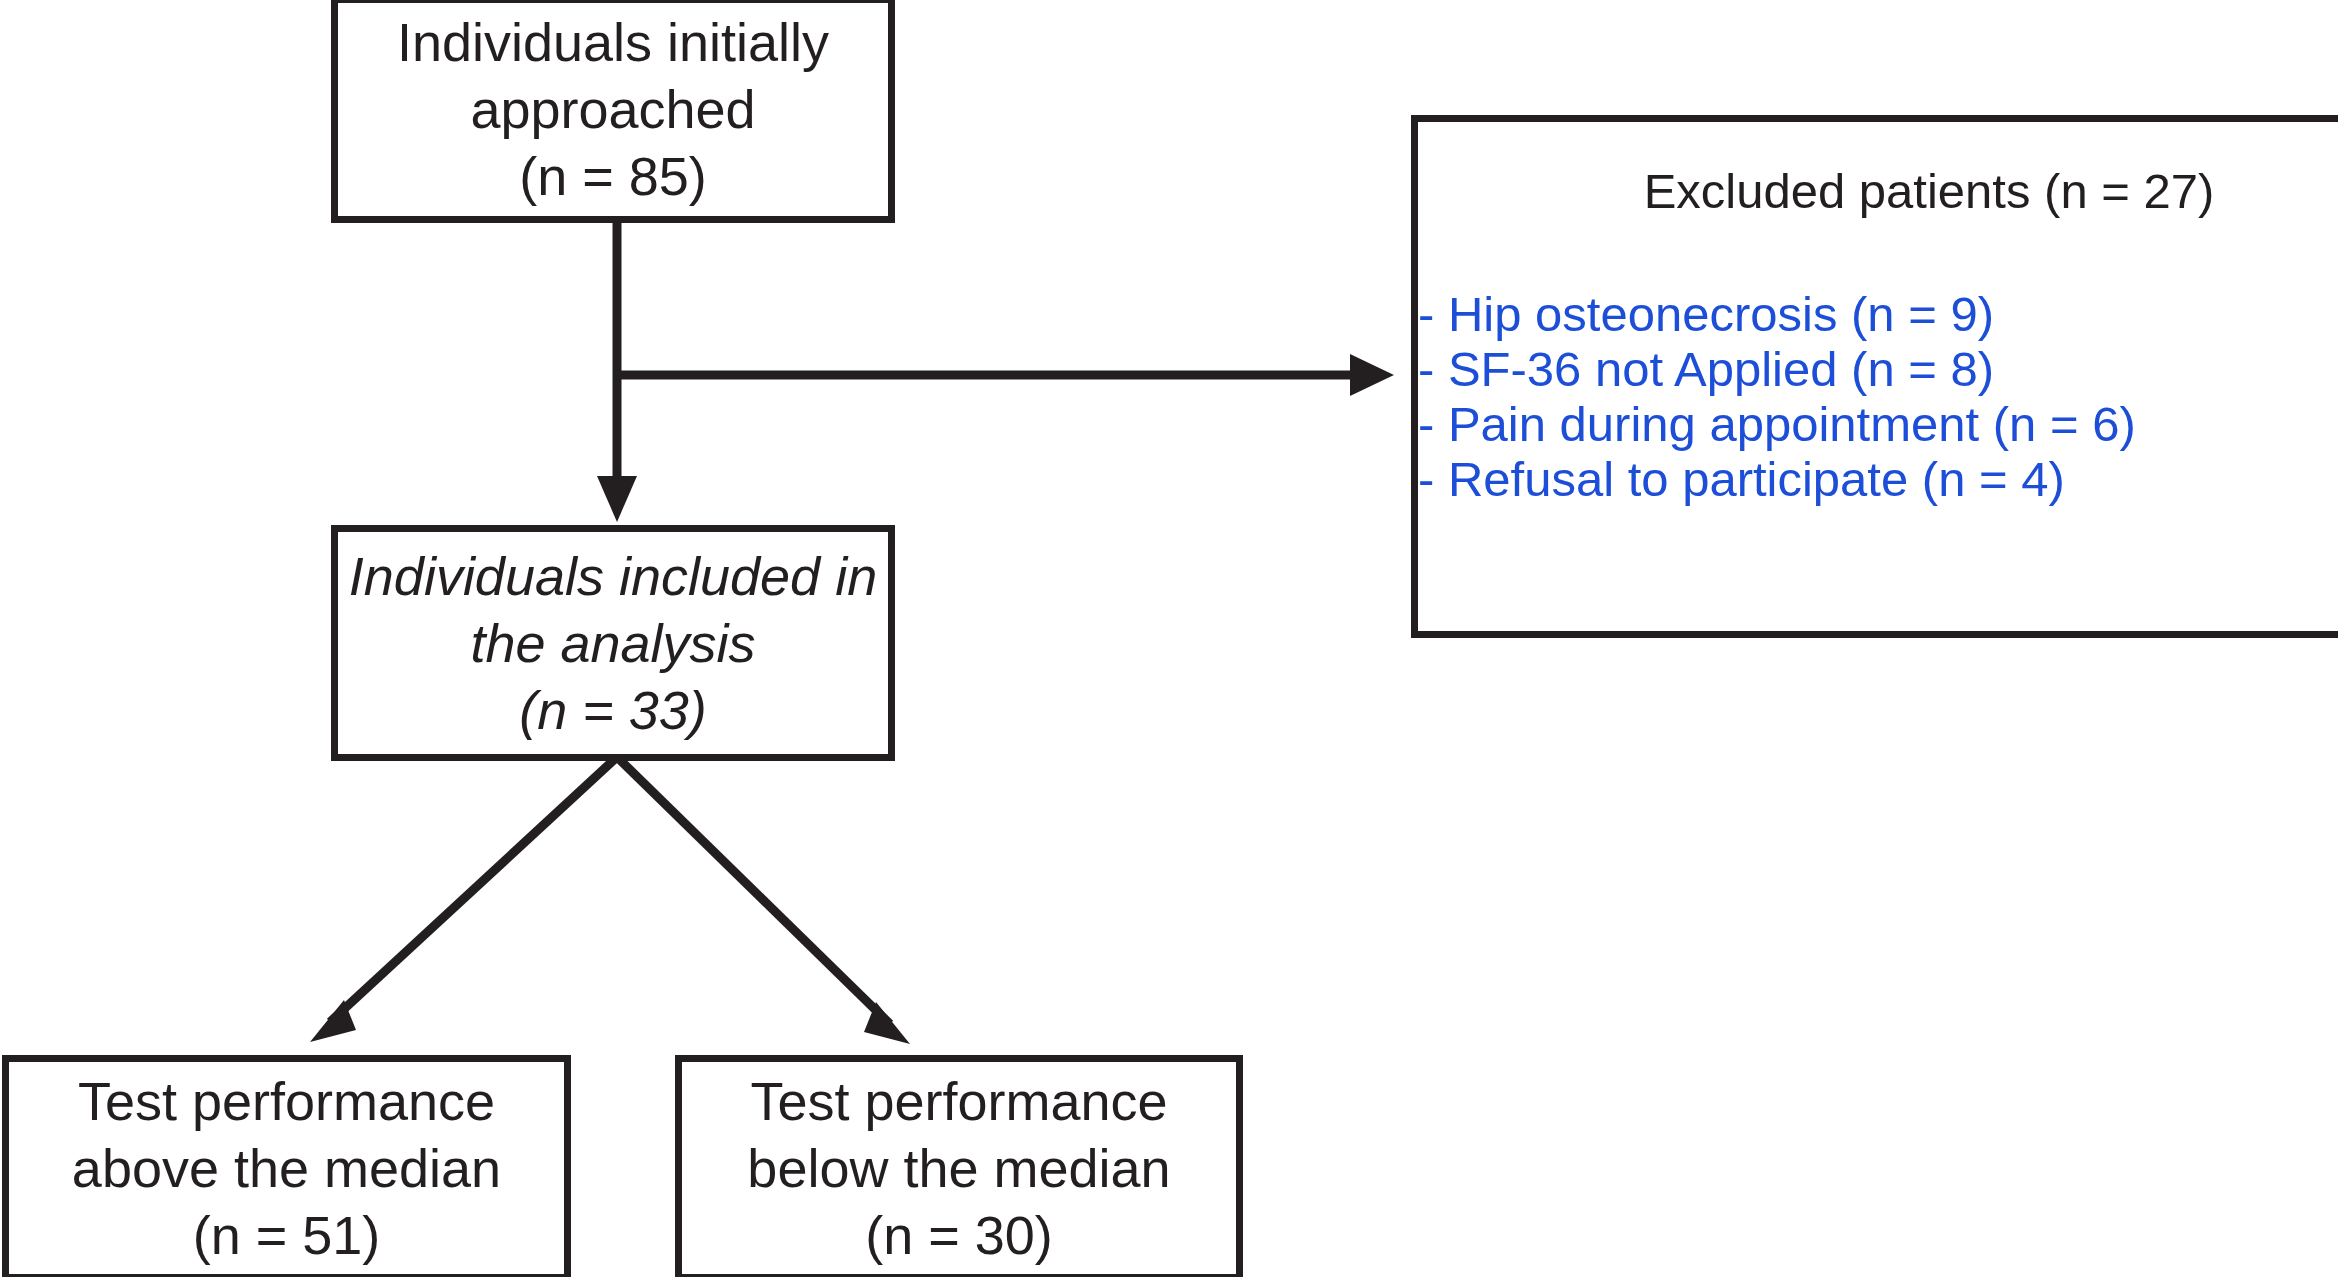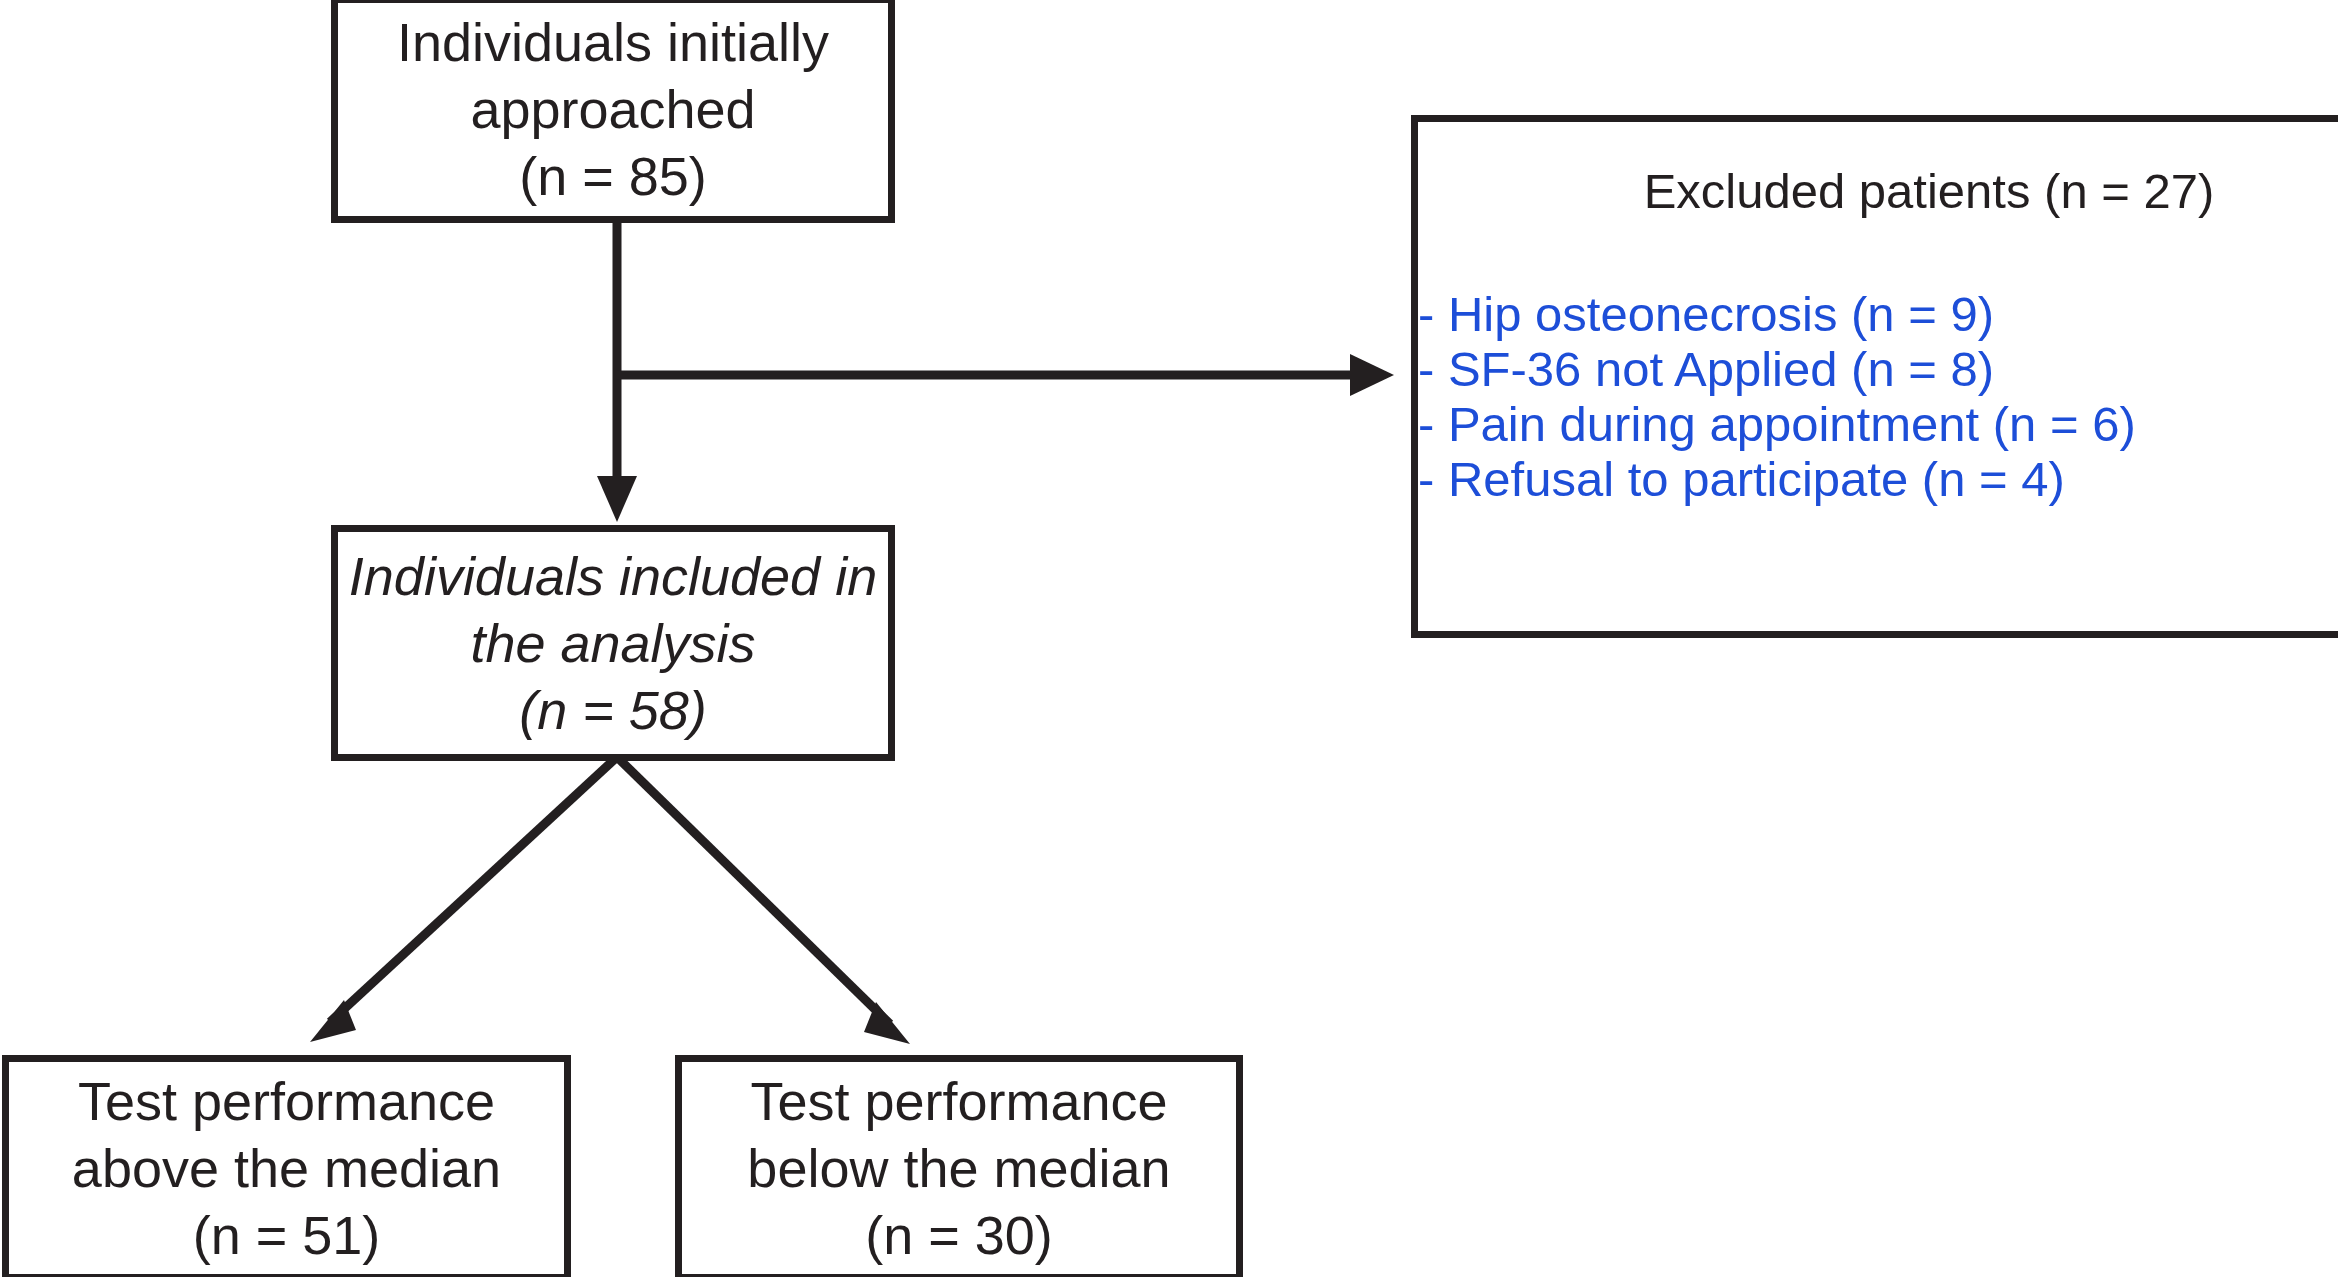--- a/index.html
+++ b/index.html
@@ -145,21 +145,21 @@
       <li>- Hip osteonecrosis (n = 9)</li>
       <li>- SF-36 not Applied (n = 8)</li>
       <li>- Pain during appointment (n = 6)</li>
       <li>- Refusal to participate (n = 4)</li>
     </ul>
   </div>
 
   <div class="node" id="node-included">
     <span class="line">Individuals included in</span>
     <span class="line">the analysis</span>
-    <span class="line">(n = 58)</span>
+    <span class="line">(n = 33)</span>
   </div>
 
   <div class="node" id="node-above">
     <span class="line">Test performance</span>
     <span class="line">above the median</span>
     <span class="line">(n = 51)</span>
   </div>
 
   <div class="node" id="node-below">
     <span class="line">Test performance</span>

